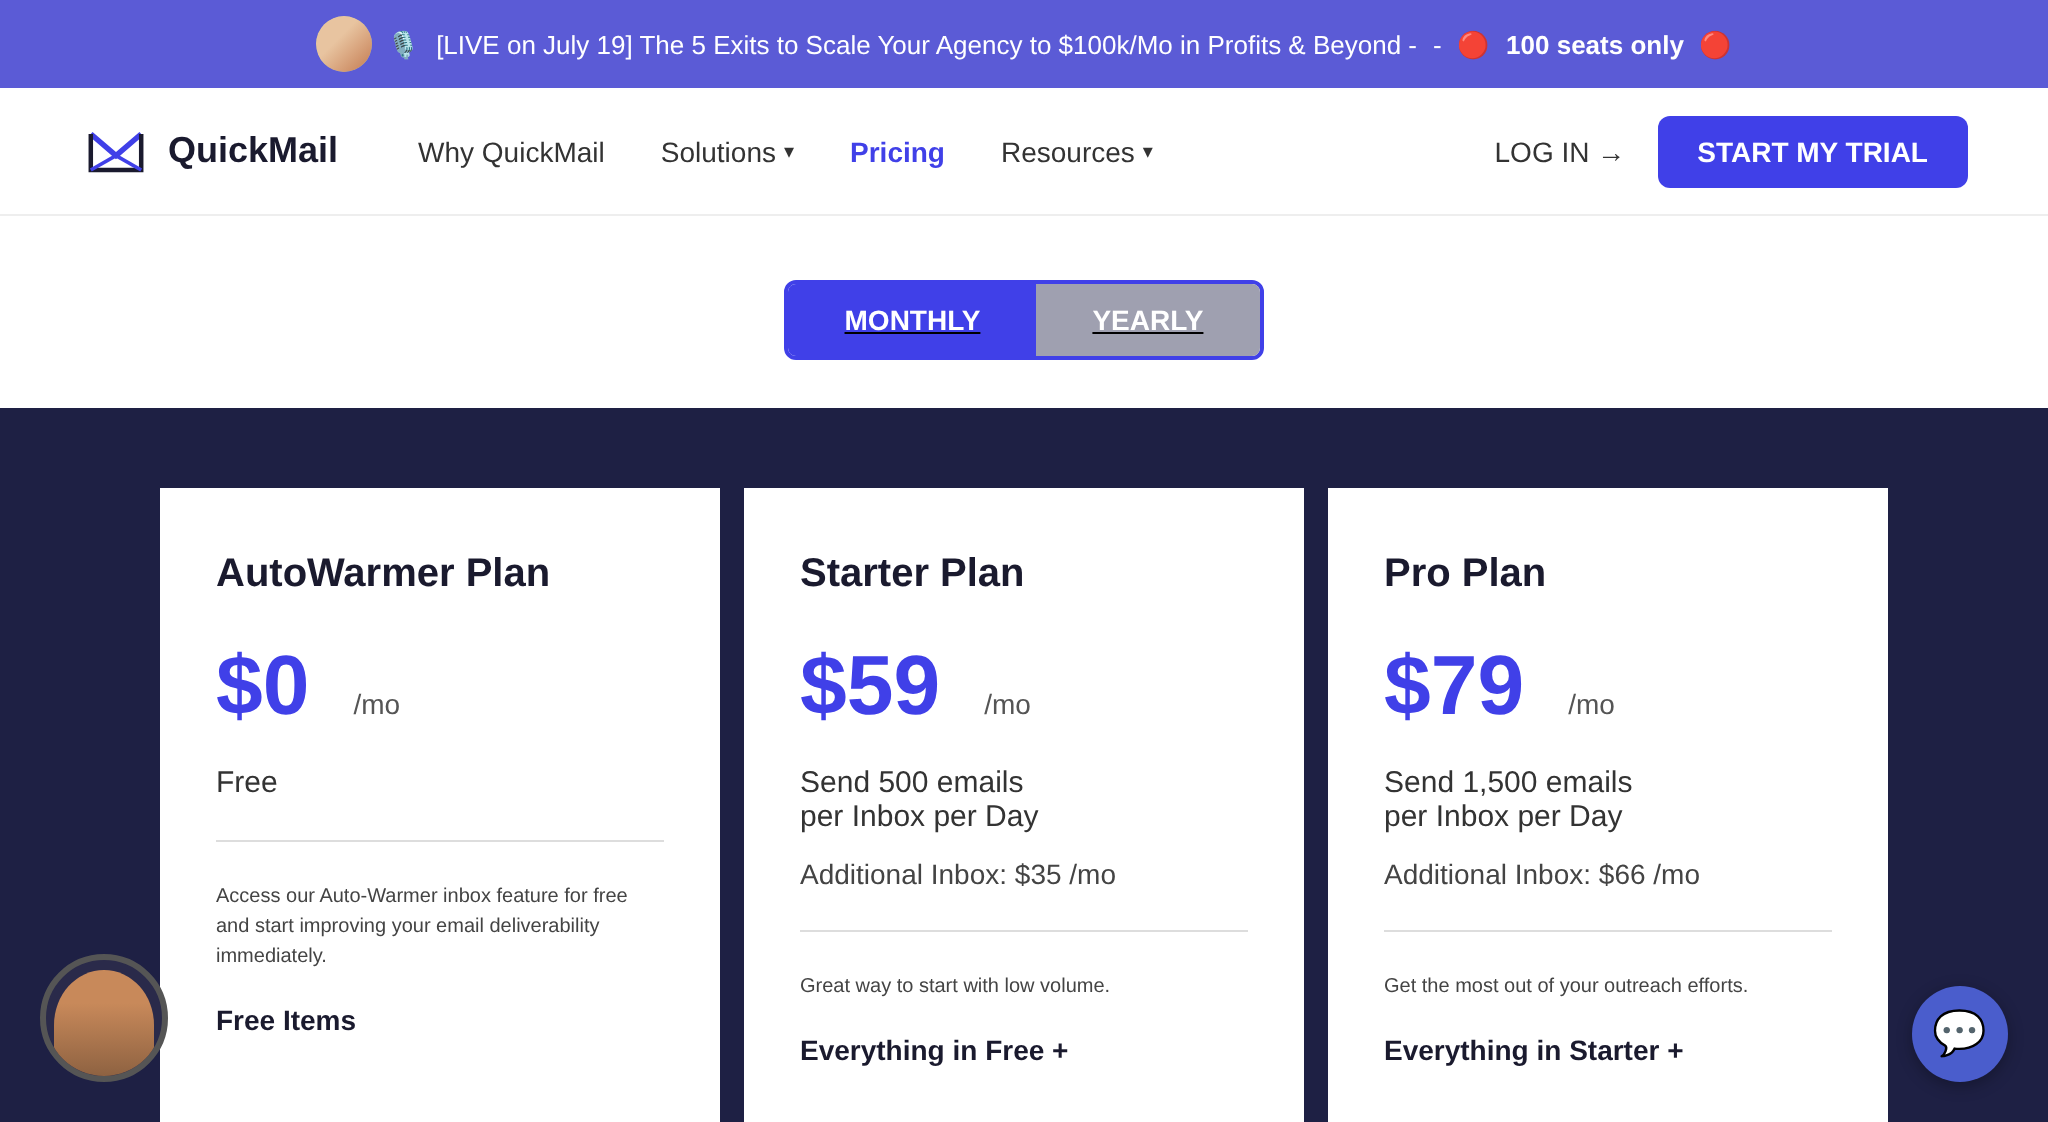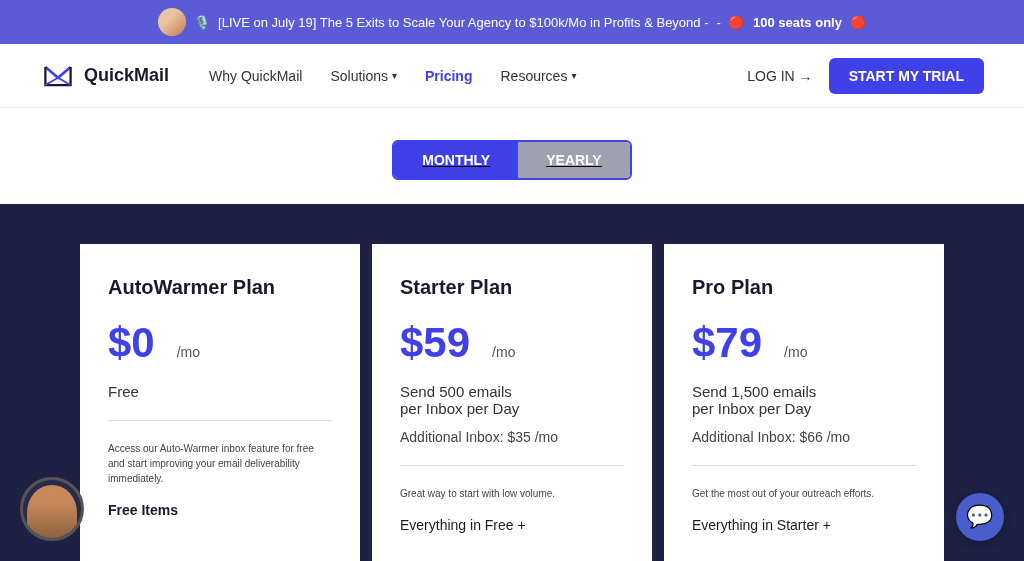--- a/index.html
+++ b/index.html
@@ -188,21 +188,21 @@
       margin: 20px 0;
     }
     .plan-desc {
       font-size: 10px;
       color: #444;
       line-height: 1.5;
       margin-bottom: 16px;
     }
     .plan-everything {
       font-size: 14px;
-      font-weight: 400;
+      font-weight: 700;
       color: #1a1a2e;
       margin-top: 8px;
     }
     .plan-free-label {
       font-size: 14px;
       font-weight: 700;
       color: #1a1a2e;
       margin-top: 8px;
     }
 

